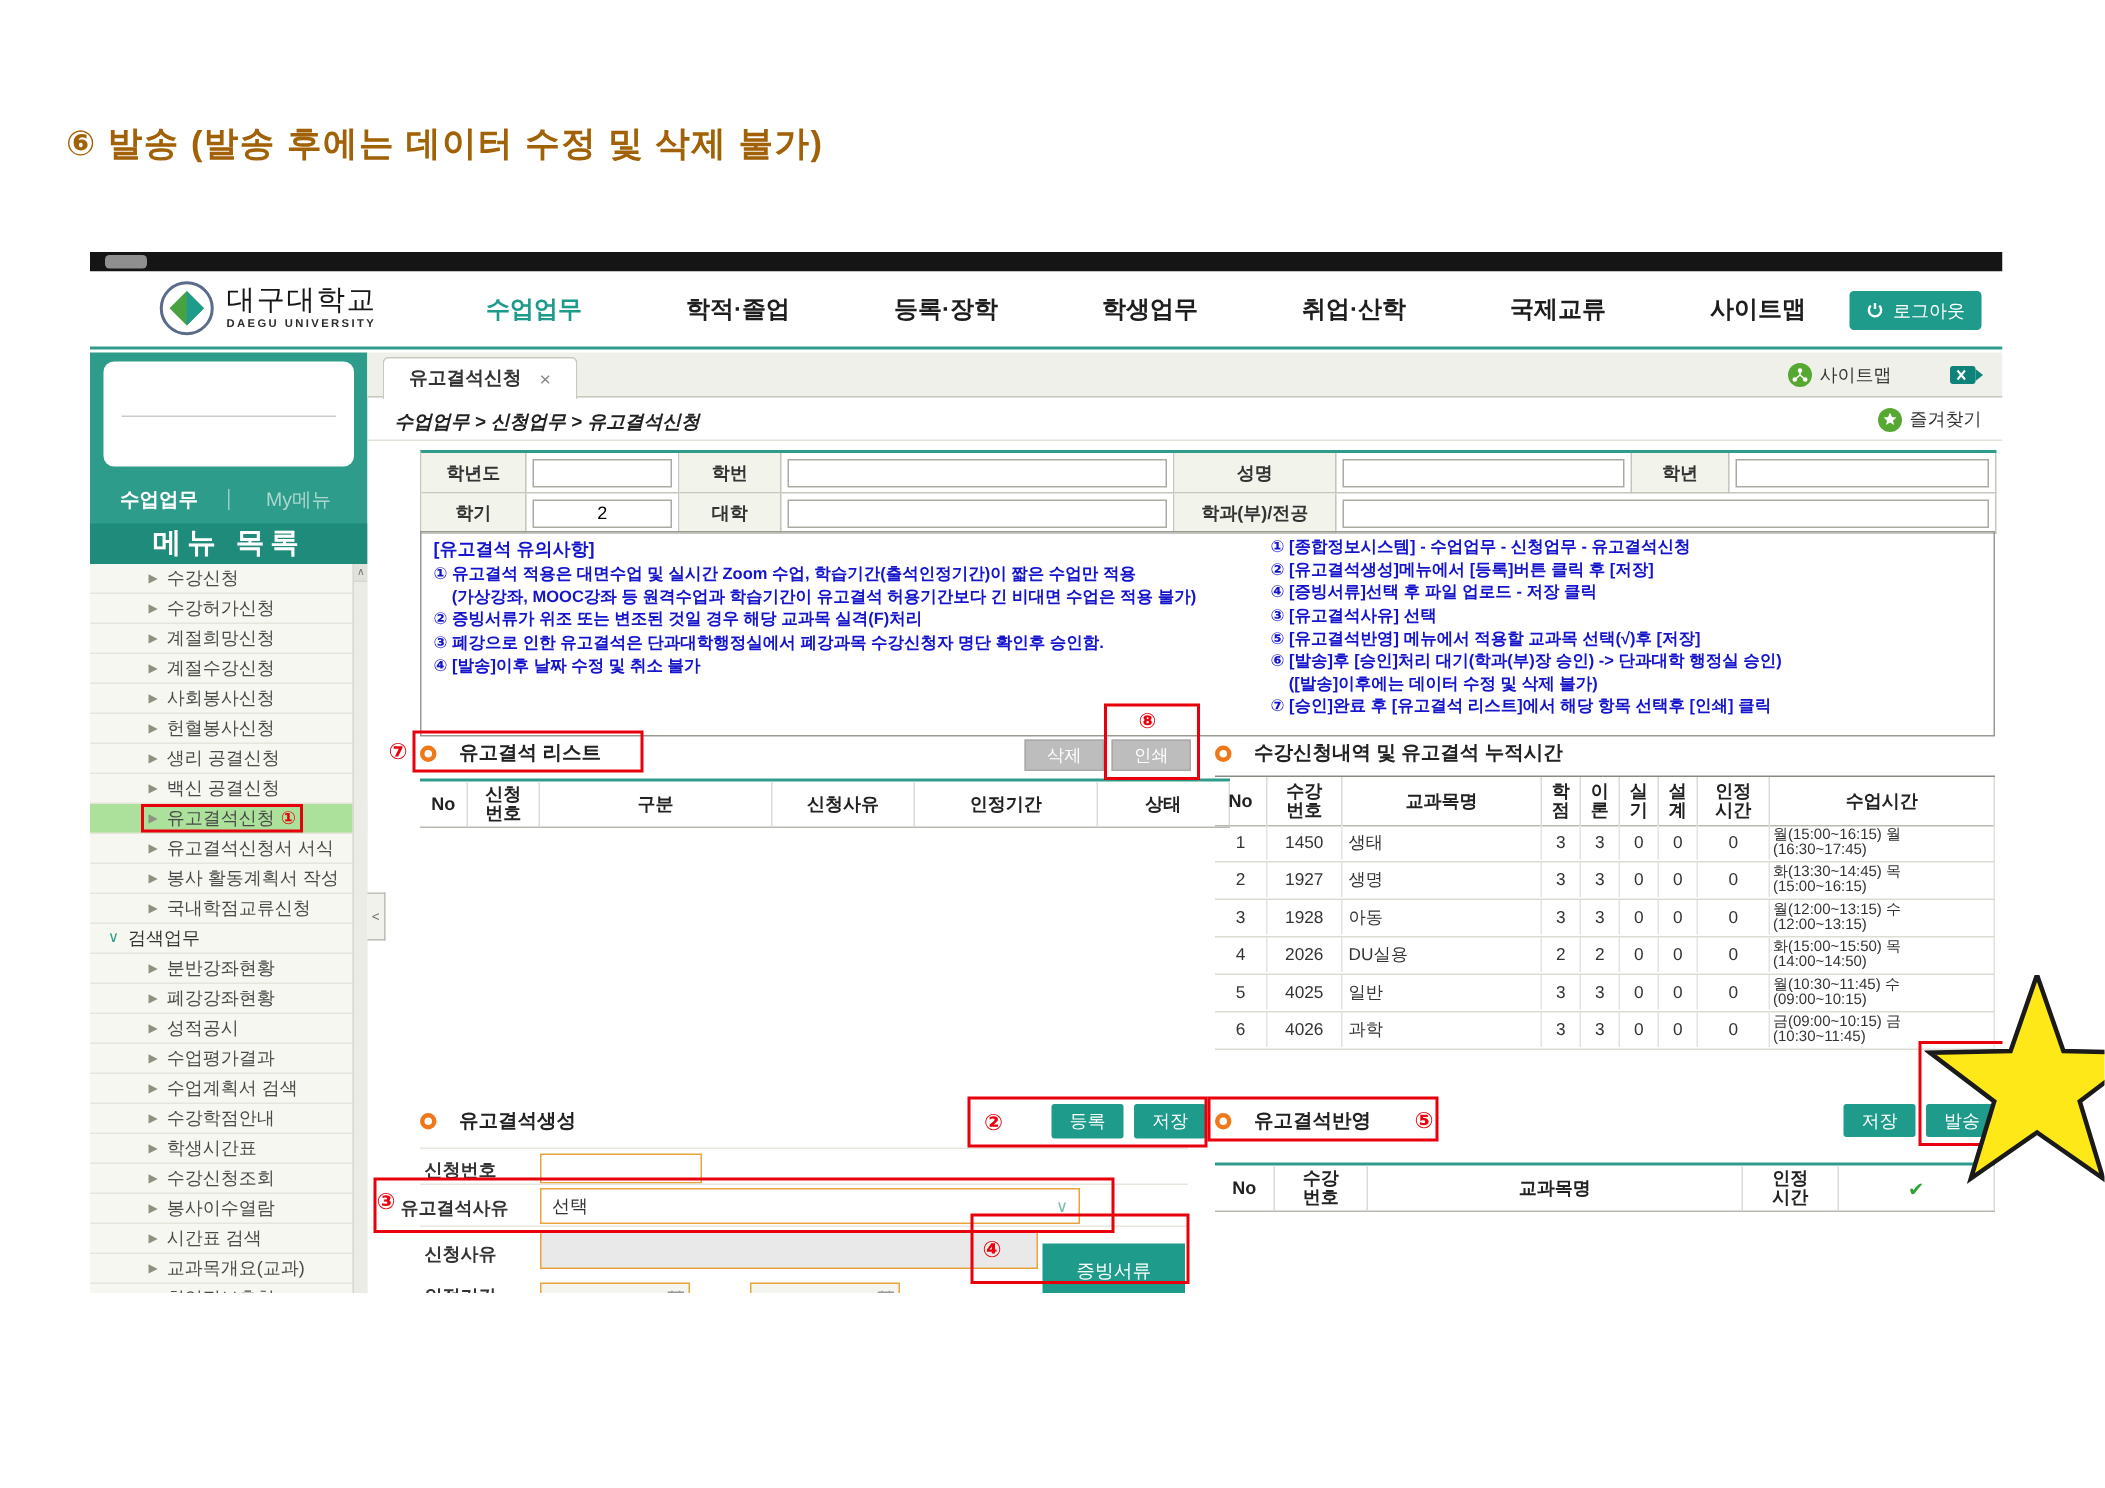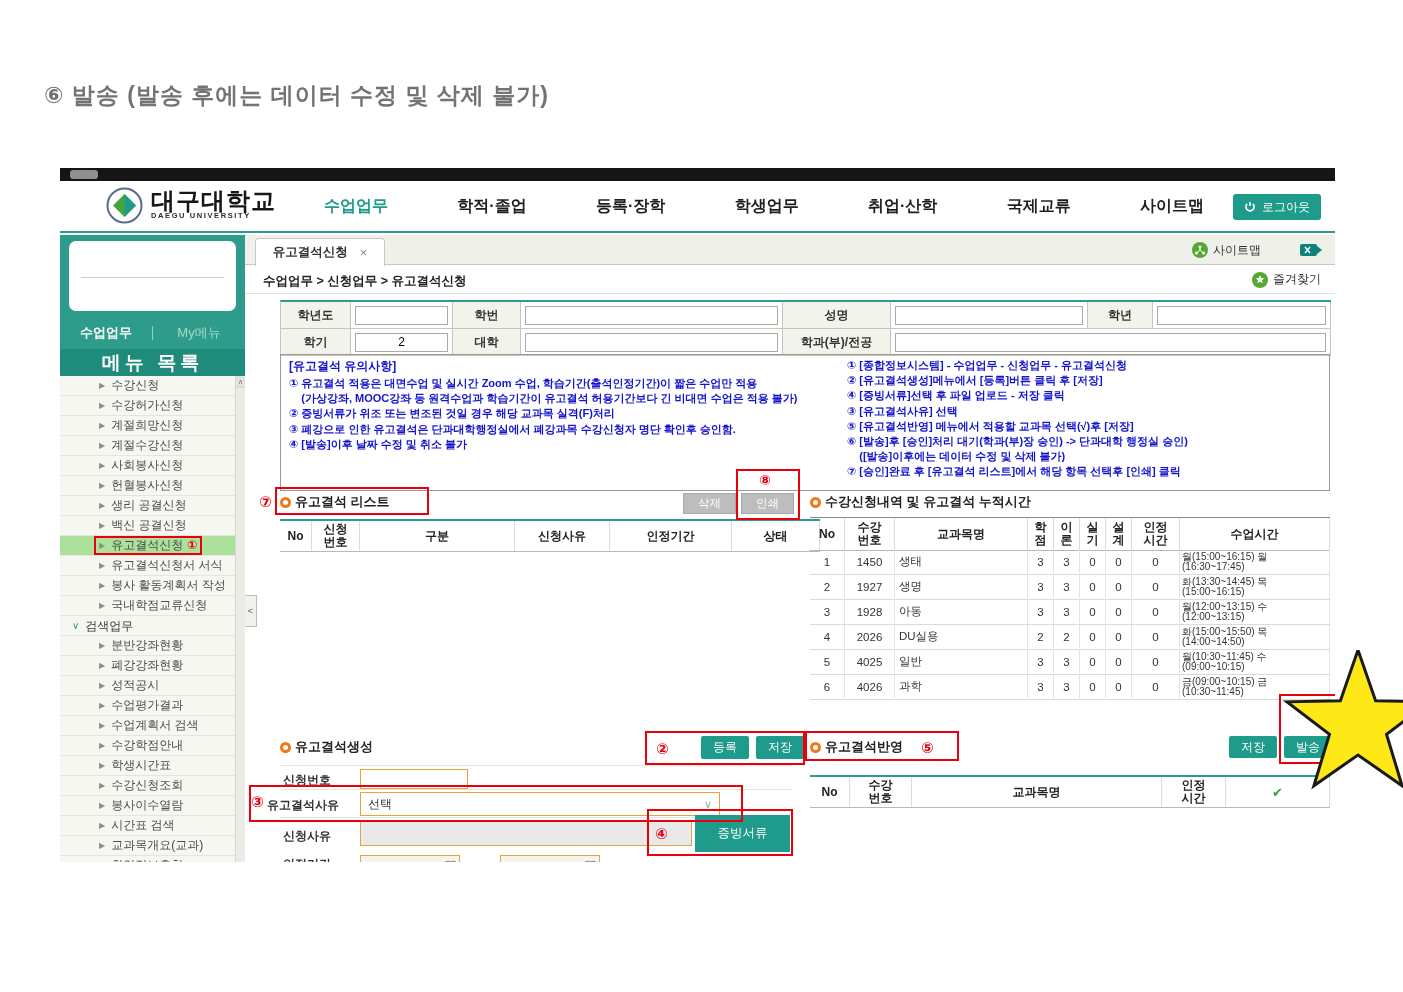--- a/index.html
+++ b/index.html
@@ -1,27 +1,27 @@
 <!DOCTYPE html>
 <html><head>
 <meta charset="utf-8">
 <style>
   html,body{margin:0;padding:0;}
   body{width:1403px;height:992px;background:#fff;position:relative;overflow:hidden;
        font-family:"Liberation Sans","DejaVu Sans",sans-serif;}
-  .doc-title{position:absolute;left:44px;top:80px;font-size:23px;font-weight:bold;color:#737373;letter-spacing:1px;margin:0;}
+  .doc-title{position:absolute;left:44px;top:80px;font-size:23px;font-weight:bold;color:#a16207;letter-spacing:1px;margin:0;}
 
   
   .app{position:absolute;left:60px;top:168px;width:1275px;height:694px;overflow:hidden;background:#fff;}
   .strip{position:absolute;left:0;top:0;width:100%;height:13px;background:#151515;}
   .strip-tab{position:absolute;left:10px;top:2px;width:28px;height:9px;background:#8f8f8f;border-radius:3px;}
 
   .app-header{position:absolute;left:0;top:13px;width:100%;height:52px;background:#fff;border-bottom:2px solid #2E9C8B;box-sizing:border-box;}
   .logo{position:absolute;left:46px;top:6px;display:flex;gap:8px;align-items:center;}
-  .logo-kr{font-size:24px;font-weight:bold;color:#161616;letter-spacing:1px;line-height:20px;}
+  .logo-kr{font-size:19px;font-weight:normal;color:#161616;letter-spacing:1px;line-height:20px;}
   .logo-en{font-size:7.5px;color:#2b2b2b;letter-spacing:1.6px;font-weight:bold;}
   .top-nav{position:absolute;left:252px;top:0;width:880px;height:50px;display:flex;align-items:center;justify-content:space-between;padding:0 12px;}
   .nav-item{font-size:16px;font-weight:bold;color:#1e1e1e;cursor:pointer;}
   .nav-item.active{color:#1E9B8A;}
   .logout-btn{position:absolute;right:14px;top:13px;height:26px;padding:0 11px;background:#1E9B8A;border:none;border-radius:3px;color:#fff;font-size:12px;display:flex;align-items:center;gap:6px;font-family:inherit;}
 
   
   .sidebar{position:absolute;left:0;top:67px;width:185px;height:627px;background:#2E9C8B;}
   .profile-box{position:absolute;left:9px;top:6px;width:167px;height:70px;background:#fff;border-radius:7px;}
   .profile-box::after{content:"";position:absolute;left:12px;right:12px;top:36px;border-top:1px solid #ccc;}
@@ -44,38 +44,38 @@
   .collapse-handle{position:absolute;left:185px;top:427px;width:11px;height:30px;background:#F2F2EC;border:1px solid #BEBEB6;border-left:none;font-size:9px;color:#666;display:flex;align-items:center;justify-content:center;z-index:4;cursor:pointer;}
 
   
   .content{position:absolute;left:185px;top:67px;width:1090px;height:627px;background:#fff;}
   .tab-strip{position:absolute;left:0;top:0;width:100%;height:30px;background:#F0F0EA;border-bottom:1px solid #C8C8C0;box-sizing:border-box;}
   .doc-tab{position:absolute;left:10px;top:3px;width:128px;height:27px;background:#fff;border:1px solid #C8C8C0;border-bottom:none;border-radius:4px 4px 0 0;display:flex;align-items:center;justify-content:center;gap:12px;font-size:12.5px;font-weight:bold;color:#333;cursor:pointer;}
   .tab-close{color:#888;font-weight:normal;font-size:13px;}
   .strip-right{position:absolute;right:12px;top:0;height:30px;display:flex;align-items:center;gap:38px;}
   .sitemap-chip{display:flex;align-items:center;gap:5px;font-size:12px;color:#333;cursor:pointer;}
   .crumb-row{position:absolute;left:0;top:30px;width:100%;height:29px;border-bottom:1px solid #E2E2DA;box-sizing:border-box;}
-  .crumb{position:absolute;left:18px;top:8px;font-size:12.5px;font-weight:bold;color:#222;}
+  .crumb{position:absolute;left:18px;top:8px;font-size:12.5px;font-weight:bold;color:#222;font-style:italic;}
   .fav{position:absolute;right:14px;top:6px;display:flex;align-items:center;gap:5px;font-size:12px;color:#333;cursor:pointer;}
 
   .stu-form{position:absolute;left:35px;top:65px;display:grid;grid-template-columns:70px 102px 68px 262px 108px 197px 65px 178px;border-top:2px solid #2E9C8B;border-left:1px solid #C6C6BE;}
   .fl,.fi{height:27px;box-sizing:border-box;border-right:1px solid #C6C6BE;border-bottom:1px solid #C6C6BE;display:flex;align-items:center;justify-content:center;}
   .fl{background:#F2F4EC;font-size:12px;font-weight:bold;color:#333;}
   .fi{padding:0 4px;}
   .fi input{width:100%;height:19px;border:1px solid #ABABA3;font-size:12px;box-sizing:border-box;font-family:inherit;text-align:center;}
   .fi.span3{grid-column:span 3;}
 
   .notice-box{position:absolute;left:35px;top:119px;width:1050px;height:137px;border:1px solid #9A9A92;box-sizing:border-box;color:#1414CC;overflow:hidden;}
   .ncol{position:absolute;top:3px;}
   .ncol.l{left:8px;width:548px;}
   .ncol.r{left:566px;width:480px;}
   .ntitle{font-size:12px;font-weight:bold;margin-bottom:1px;}
   .nline{font-size:11px;line-height:15.2px;white-space:pre;font-weight:bold;}
 
-  .sec-title{position:absolute;display:flex;align-items:center;gap:4px;font-size:13px;font-weight:bold;color:#222;z-index:2;}
+  .sec-title{position:absolute;display:flex;align-items:center;gap:15px;font-size:13px;font-weight:bold;color:#222;z-index:2;}
   .bullet{width:5px;height:5px;border:3px solid #F07818;border-radius:50%;background:#fff;flex:none;}
   .t-list{left:35px;top:258px;}  .t-enroll{left:565px;top:258px;}
   .t-create{left:35px;top:503px;} .t-apply{left:565px;top:503px;}
 
   .rc{color:#E8000D;font-weight:bold;font-size:15px;line-height:1;}
   .rbox{position:absolute;border:2px solid #E8000D;pointer-events:none;z-index:6;box-sizing:border-box;}
   .rbox .rc{position:absolute;}
 
   .btn-gray{position:absolute;width:53px;height:21px;background:#BDBDBD;border:1px solid #A9A9A9;color:#fff;font-size:11.5px;display:flex;align-items:center;justify-content:center;font-family:inherit;z-index:3;}
   .btn-teal{position:absolute;height:23px;min-width:48px;background:#1E9B8A;border:none;border-radius:2px;color:#fff;font-size:12px;display:flex;align-items:center;justify-content:center;font-family:inherit;z-index:3;cursor:pointer;}
@@ -89,21 +89,21 @@
   .td{height:23px;font-size:11.5px;color:#333;display:flex;align-items:center;justify-content:center;border-right:1px solid #E4E4DC;box-sizing:border-box;}
   .td.name{justify-content:flex-start;padding-left:4px;}
   .td.time{font-size:10px;line-height:10.5px;justify-content:flex-start;padding:12px 2px;text-align:left;}
 
   .cf-label{position:absolute;font-size:12px;font-weight:bold;color:#333;}
   .cf-line{position:absolute;left:35px;width:512px;border-top:1px solid #E6E6DE;}
   .orange-input{position:absolute;border:1px solid #E8A33D;background:#fff;box-sizing:border-box;}
   .reason-select{position:absolute;left:115px;top:557px;width:360px;height:24px;border:1px solid #E8A33D;background:#fff;display:flex;align-items:center;justify-content:space-between;padding:0 7px;font-size:12px;color:#333;box-sizing:border-box;cursor:pointer;}
   .chev{color:#7FB8AE;font-size:11px;}
   .reason-area{position:absolute;left:115px;top:585px;width:332px;height:26px;background:#E9E9E9;border:1px solid #E8A33D;box-sizing:border-box;}
-  .attach-btn{position:absolute;left:450px;top:580px;width:95px;height:37px;background:#1E9B8A;border:none;color:#fff;font-size:12.5px;font-family:inherit;z-index:3;cursor:pointer;}
+  .attach-btn{position:absolute;left:450px;top:594px;width:95px;height:37px;background:#1E9B8A;border:none;color:#fff;font-size:12.5px;font-family:inherit;z-index:3;cursor:pointer;}
   .period-input{position:absolute;top:620px;width:100px;height:20px;border:1px solid #E8A33D;background:#F5F5F0;box-sizing:border-box;display:flex;align-items:center;justify-content:flex-end;padding-right:3px;}
   .tilde{position:absolute;left:228px;top:621px;font-size:12px;color:#333;}
 
   .at-head{position:absolute;left:565px;top:540px;display:grid;grid-template-columns:40px 62px 250px 64px 104px;border-top:2px solid #2E9C8B;border-bottom:1px solid #B9B9B1;}
   .at-head .th{height:30px;}
   .th.chk{color:#2FA32F;font-size:13px;cursor:pointer;}
 
   .star{position:absolute;left:1283px;top:650px;z-index:10;pointer-events:none;}
 </style>
 </head>

